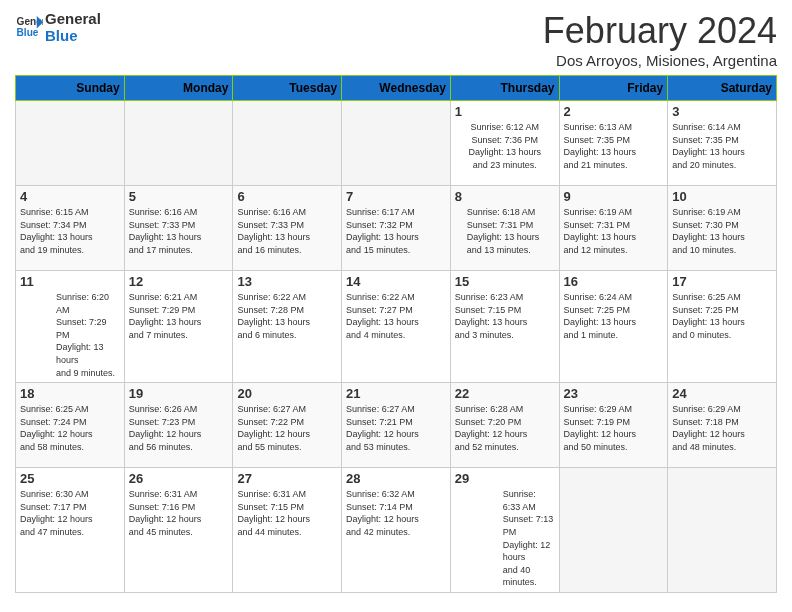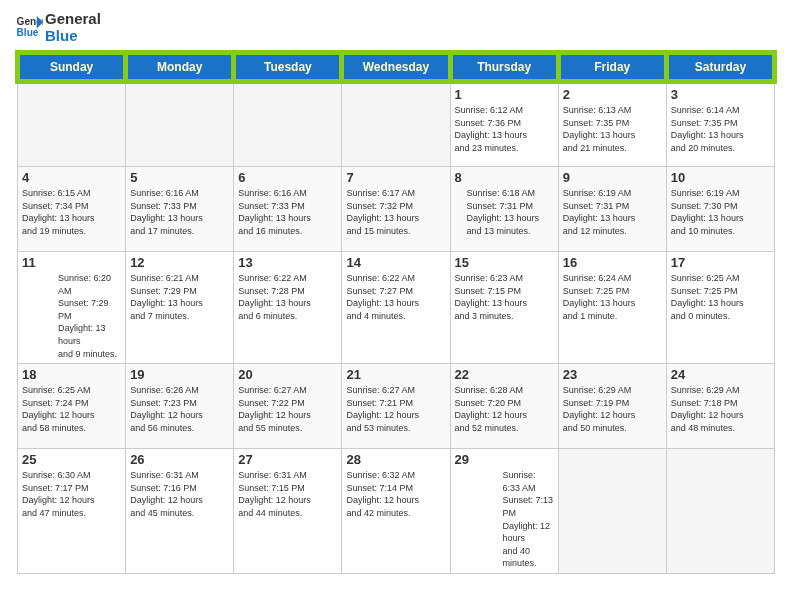--- a/index.html
+++ b/index.html
@@ -38,26 +38,26 @@
       font-size: 15px;
       color: #333;
     }
     table {
       width: 100%;
       border-collapse: collapse;
       table-layout: fixed;
     }
     thead th {
       background-color: #1a73c8;
-      color: #fef9c3;
+      color: #000000;
       font-size: 12px;
       font-weight: bold;
       padding: 5px 4px;
-      text-align: center;
-      border: 5px solid #84cc16;
+      text-align: right;
+      border: 1px solid #84cc16;
     }
     tbody td {
       border: 1px solid #ccc;
       vertical-align: top;
       padding: 3px 4px;
       font-size: 9.5px;
       color: #333;
       height: 85px;
     }
     .cell-day {
@@ -86,20 +86,24 @@
     <svg class="logo-icon" viewBox="0 0 36 36">
       <text x="2" y="16" font-size="13" font-weight="bold" fill="#333">General</text>
       <text x="2" y="30" font-size="13" font-weight="bold" fill="#1a73c8">Blue</text>
       <polygon points="28,4 36,12 28,20" fill="#1a73c8"></polygon>
     </svg>
     <div>
       <div style="font-size:15px;font-weight:bold;color:#333;">General</div>
       <div style="font-size:15px;font-weight:bold;color:#1a73c8;">Blue</div>
     </div>
   </div>
+  <div class="title-area">
+    <div class="month-title">February 2024</div>
+    <div class="subtitle">Dos Arroyos, Misiones, Argentina</div>
+  </div>
 </div>
 
 <table>
   <thead>
     <tr id="header-row">
         <th>Sunday</th>
         <th>Monday</th>
         <th>Tuesday</th>
         <th>Wednesday</th>
         <th>Thursday</th>
@@ -108,21 +112,21 @@
       </tr>
   </thead>
   <tbody id="calendar-body">
   <tr>
         <td class="empty"></td>
         <td class="empty"></td>
         <td class="empty"></td>
         <td class="empty"></td>
         <td>
           <div class="cell-day">1</div>
-          <div class="cell-info" style="white-space: pre-line;">Sunrise: 6:12 AM
+          <div class="cell-info" style="white-space: pre-line; text-align: center;">Sunrise: 6:12 AM
 Sunset: 7:36 PM
 Daylight: 13 hours
 and 23 minutes.</div>
         </td>
         <td>
           <div class="cell-day">2</div>
           <div class="cell-info" style="white-space: pre-line;">Sunrise: 6:13 AM
 Sunset: 7:35 PM
 Daylight: 13 hours
 and 21 minutes.</div>

